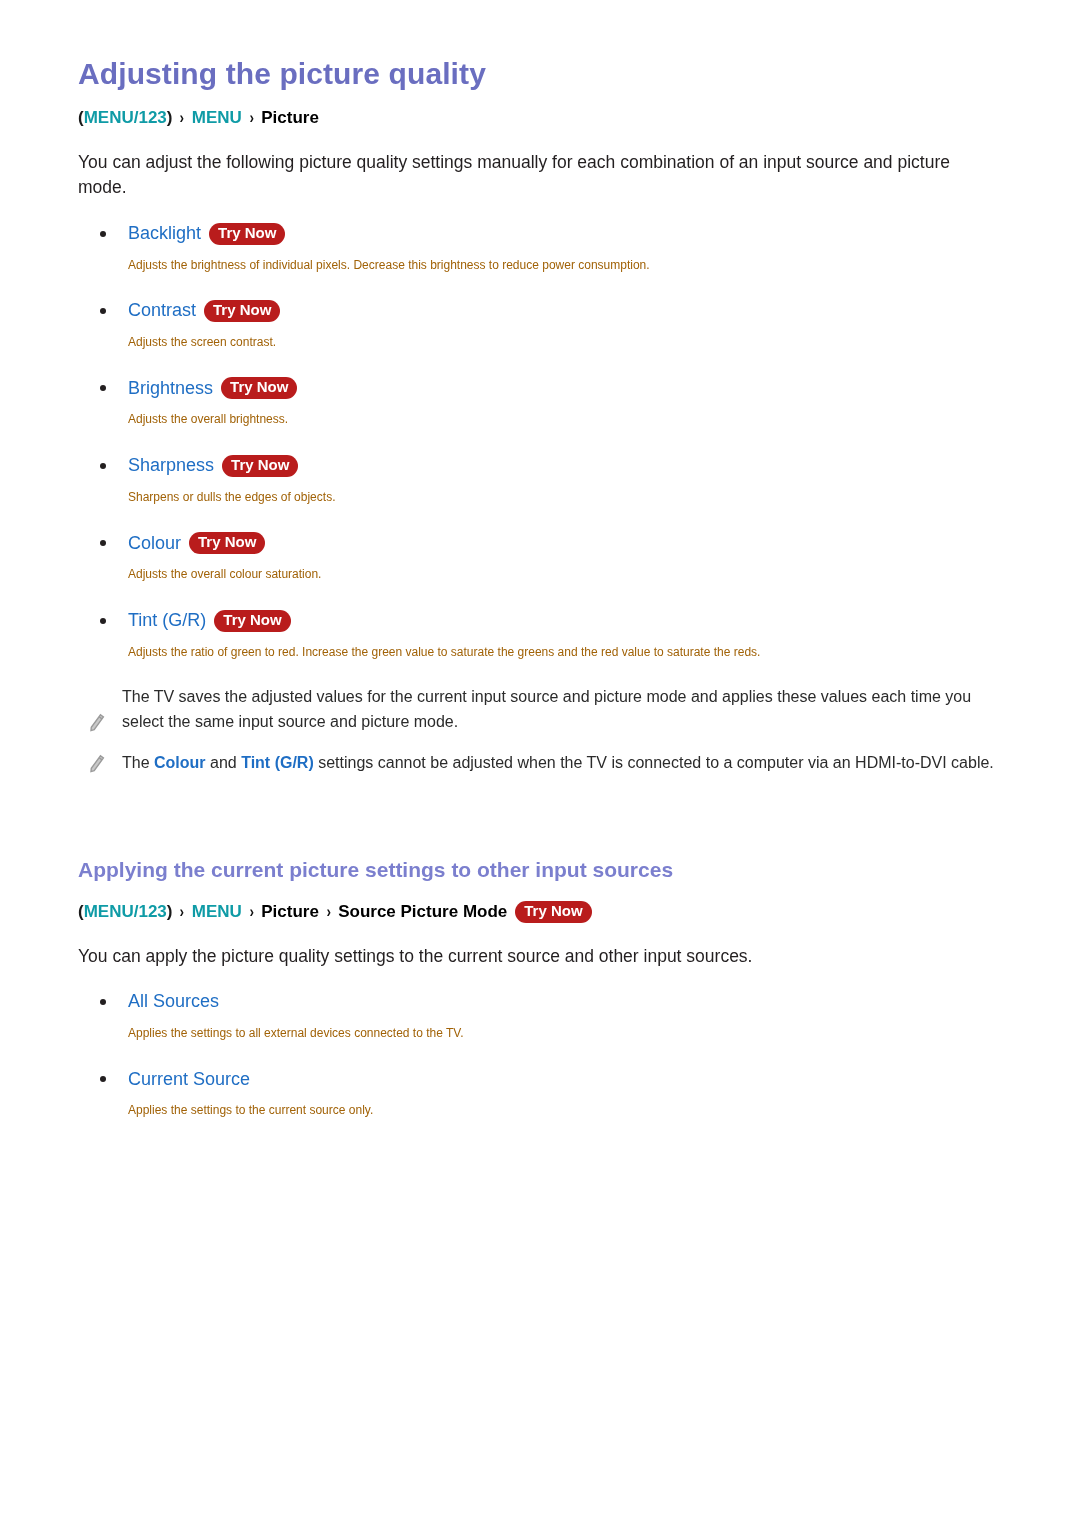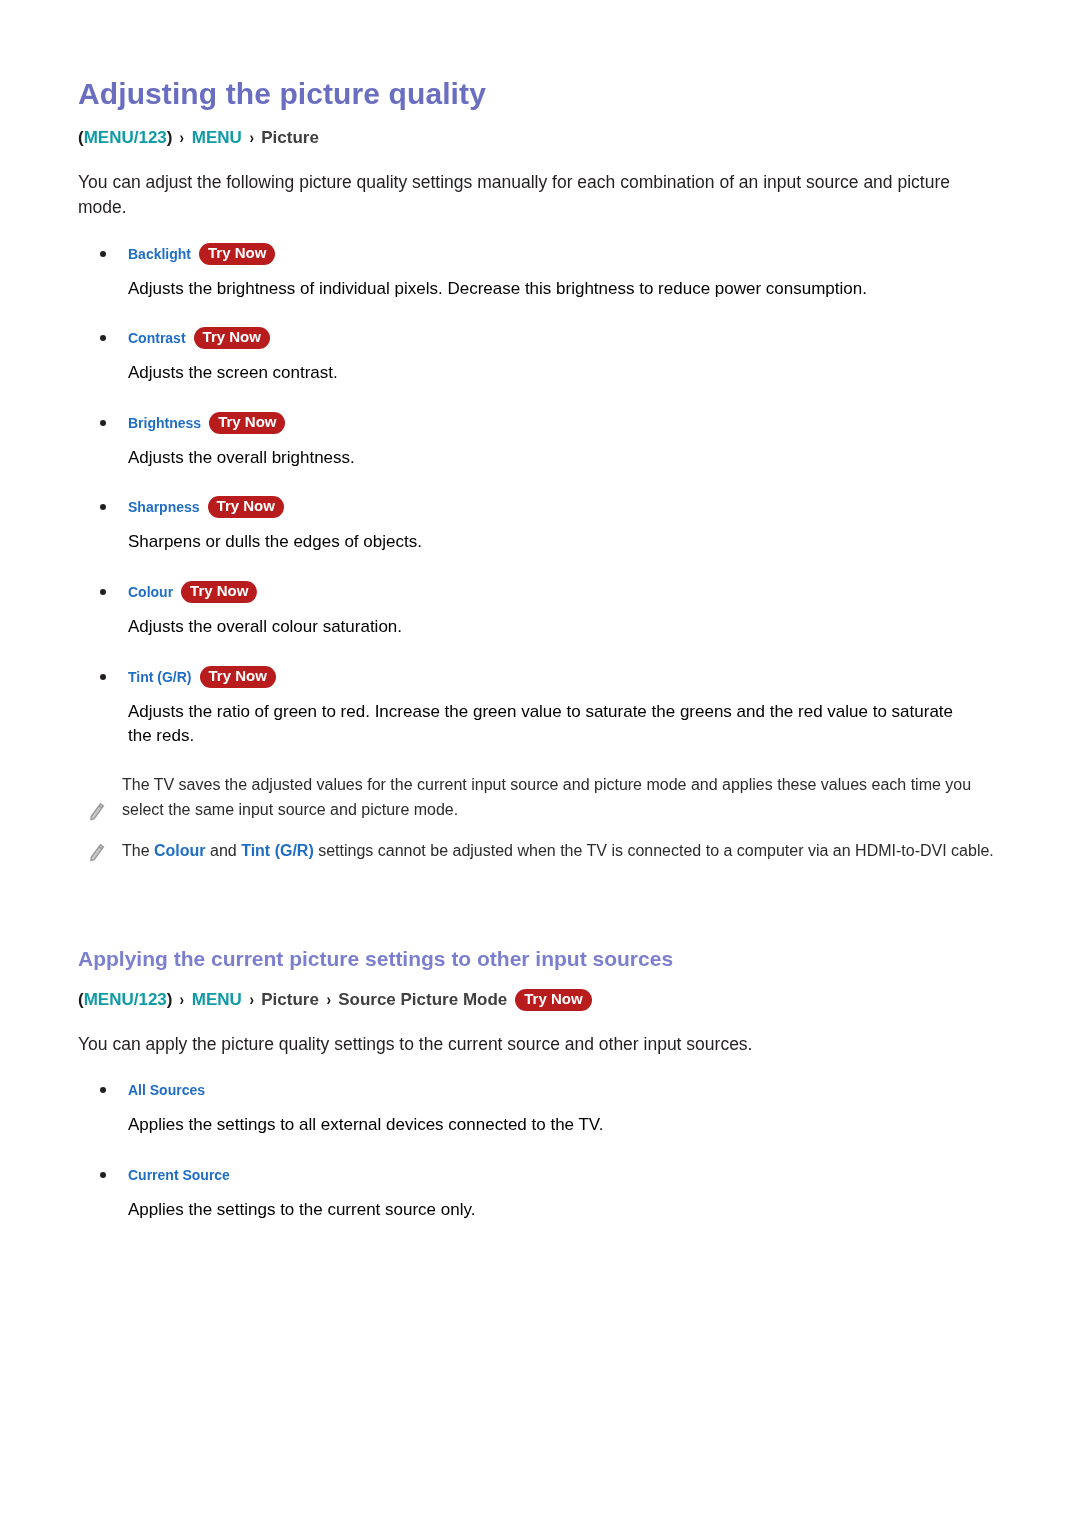--- a/index.html
+++ b/index.html
@@ -12,21 +12,21 @@
     height: 1527px;
     background: #ffffff;
     font-family: "Liberation Sans", sans-serif;
     color: #231f20;
     overflow: hidden;
   }
   .page {
     position: relative;
     width: 1080px;
     height: 1527px;
-    padding: 76px 78px 0 78px;
+    padding: 56px 78px 0 78px;
   }
 
   
   h1.doc-title {
     font-size: 30px;
     font-weight: bold;
     color: #6a6ec0;
     margin: 0 0 14px 0;
     letter-spacing: 0.1px;
     line-height: 1.2;
@@ -42,21 +42,21 @@
   
   .breadcrumb {
     font-size: 17px;
     font-weight: bold;
     margin: 0 0 20px 0;
     line-height: 1.4;
     color: #1a1a1a;
     display: block;
   }
   .bc-teal   { color: #0f9ba6; }
-  .bc-blue   { color: #404040; }
+  .bc-blue   { color: #000000; }
   .bc-paren  { color: #1a1a1a; }
   .bc-sep {
     color: #111111;
     font-weight: bold;
     font-size: 16px;
     padding: 0 7px;
     display: inline-block;
     transform: scaleX(0.85);
   }
 
@@ -82,42 +82,42 @@
   }
   .bullet {
     width: 6px;
     height: 6px;
     border-radius: 50%;
     background: #231f20;
     margin-right: 22px;
     flex: 0 0 auto;
   }
   .item-label {
-    font-size: 14px;
-    font-weight: bold;
+    font-size: 18px;
+    font-weight: normal;
     color: #1f6ec4;
     white-space: nowrap;
   }
   .try-now {
     display: inline-block;
     background: #b91c1c;
     color: #ffffff;
     font-size: 15px;
     font-weight: bold;
     border-radius: 11px;
     padding: 1px 9px 3px 9px;
     margin-left: 8px;
     line-height: 18px;
     white-space: nowrap;
     vertical-align: middle;
   }
   .item-desc {
-    font-size: 17px;
+    font-size: 12px;
     line-height: 1.45;
-    color: #000000;
+    color: #a16207;
     margin: 0 0 24px 0;
     padding-left: 50px;
     max-width: 900px;
   }
 
   
   .note {
     display: flex;
     align-items: flex-end;
     margin: 0 0 16px 0;

